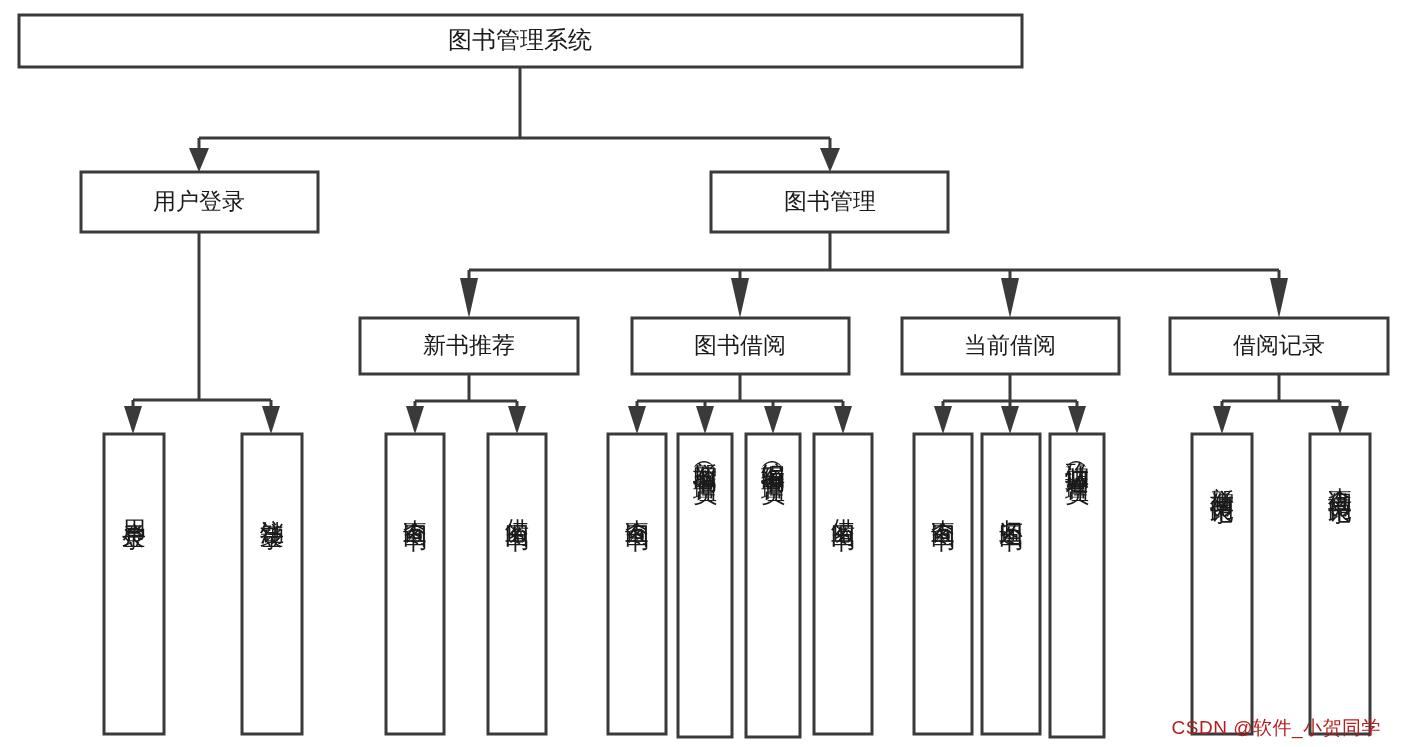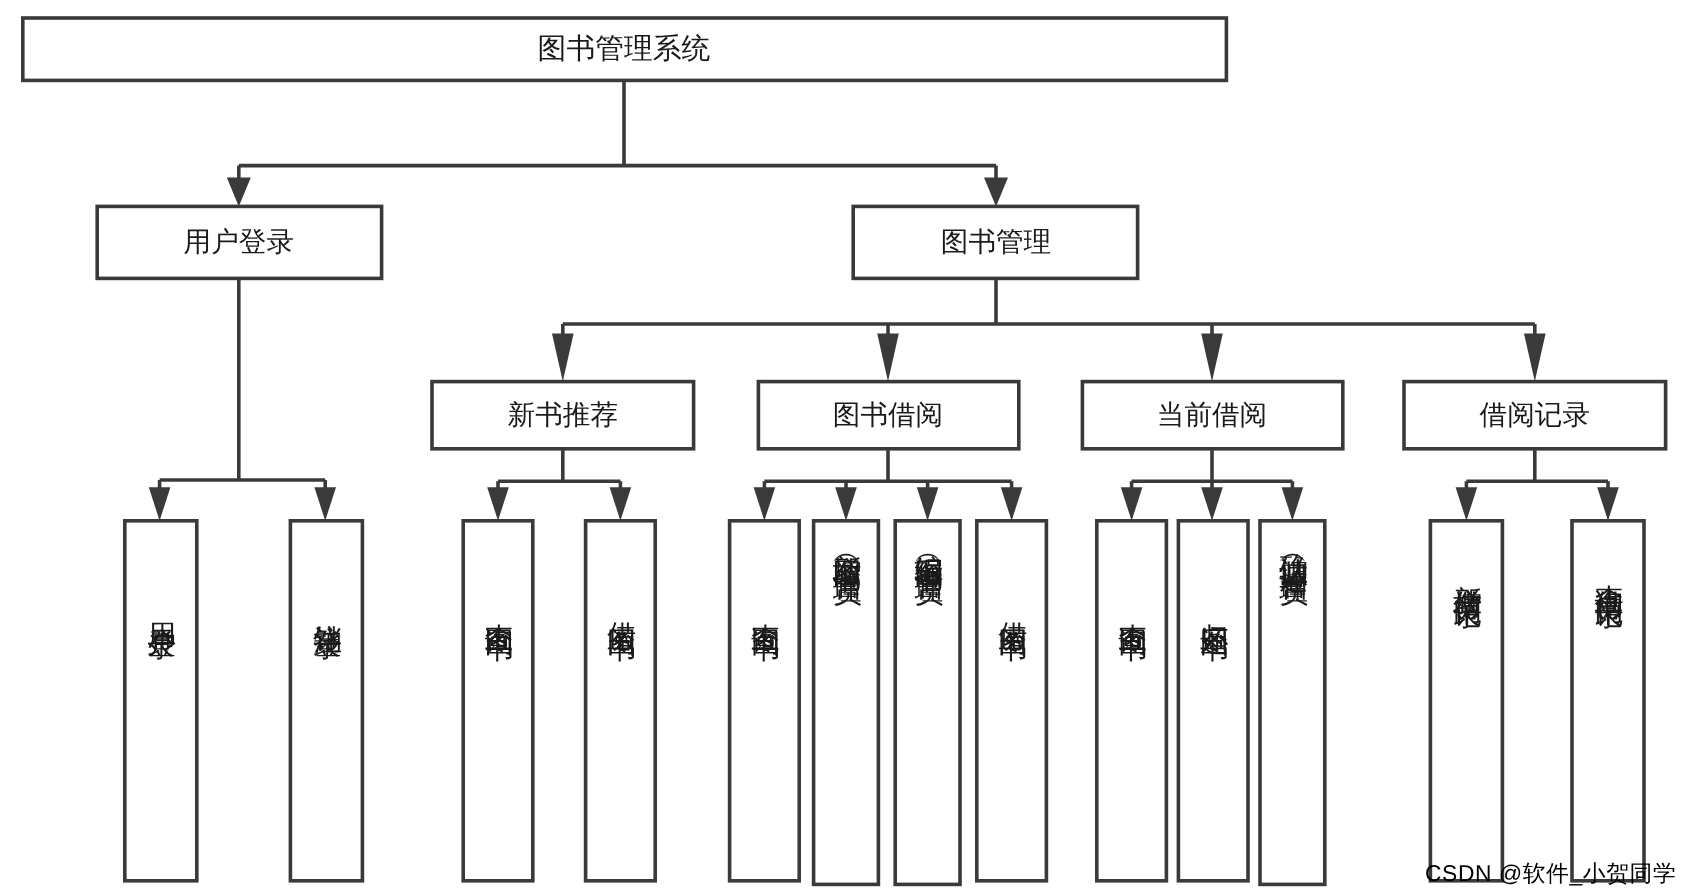--- a/index.html
+++ b/index.html
@@ -67,25 +67,25 @@
     text-orientation: upright;
     font-family: "Liberation Sans", "DejaVu Sans", sans-serif;
     font-size: 24px;
     line-height: 1;
     color: #1a1a1a;
     letter-spacing: 3px;
     white-space: nowrap;
   }
   .watermark {
     position: absolute;
-    right: 8px;
+    right: 24px;
     bottom: 6px;
     font-family: "Liberation Sans", "DejaVu Sans", sans-serif;
     font-size: 19px;
-    color: #000000;
+    color: #b91c1c;
     white-space: nowrap;
     letter-spacing: 0.5px;
   }
 </style>
 </head>
 <body>
 
 <div id="diagram-root">
 
   <svg id="flow-svg" viewBox="0 0 1405 747">

